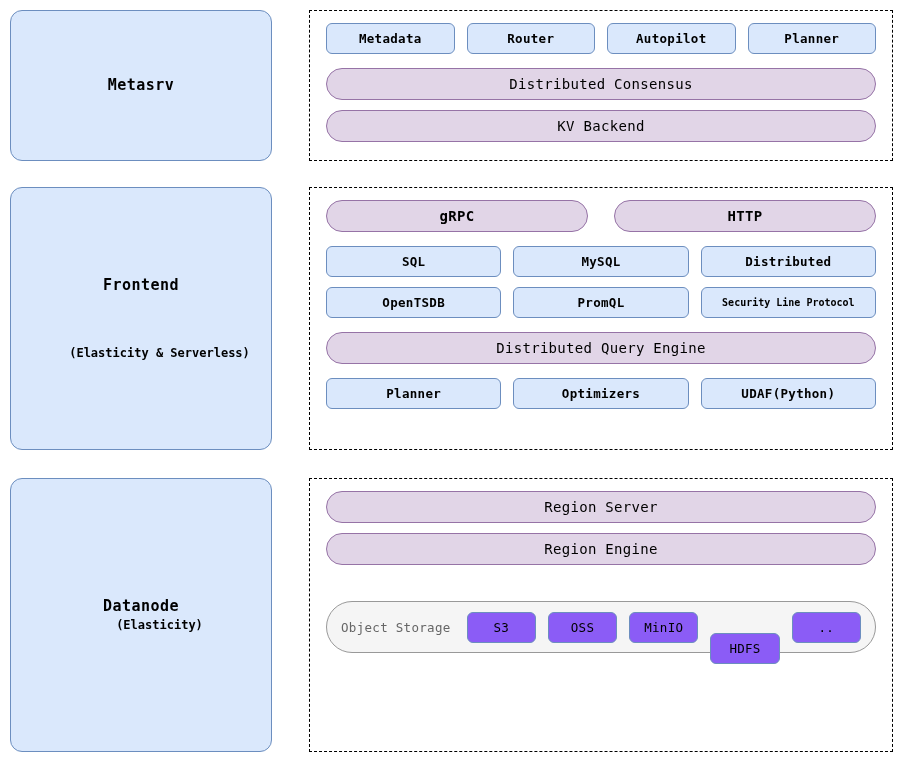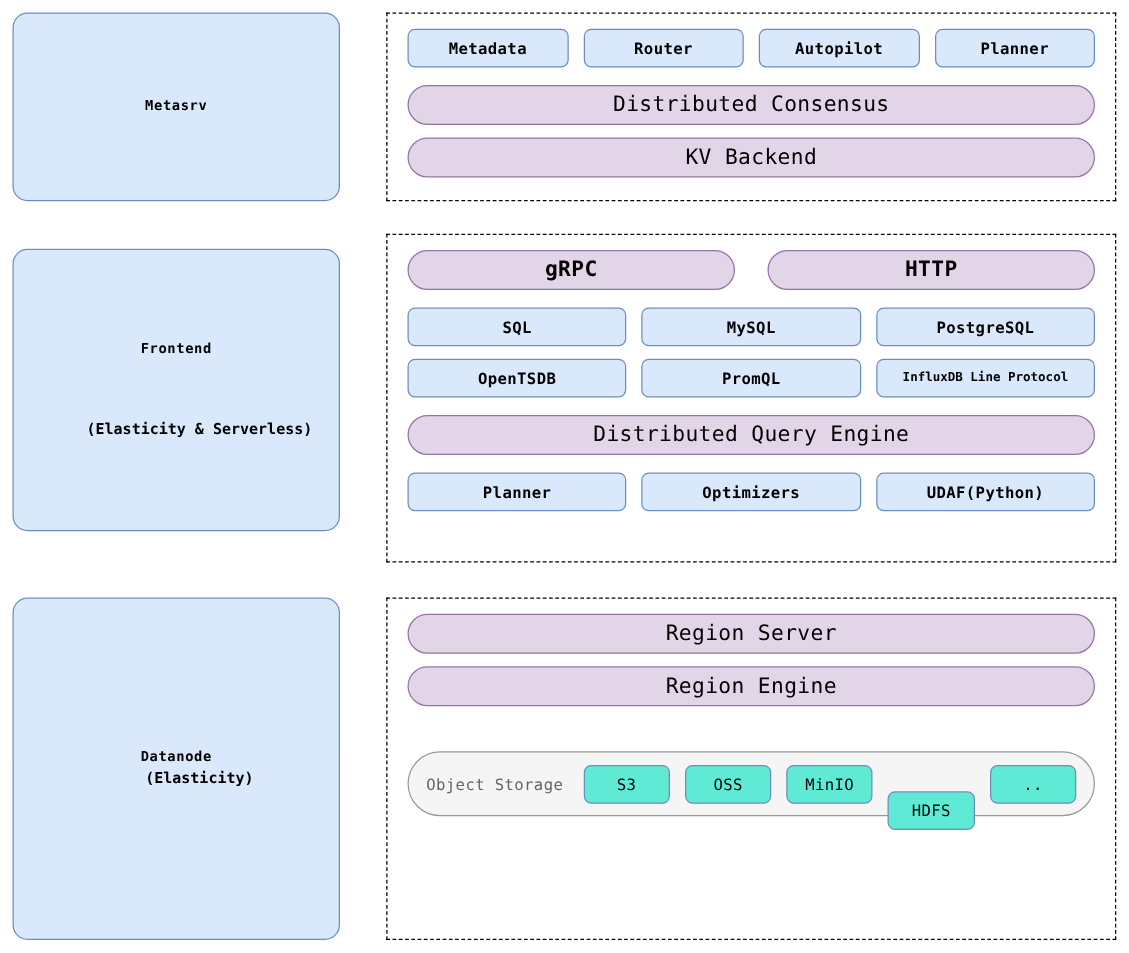--- a/index.html
+++ b/index.html
@@ -21,21 +21,21 @@
     background: #dae8fc;
     border: 1px solid #6c8ebf;
     border-radius: 12px;
     display: flex;
     flex-direction: column;
     align-items: center;
     justify-content: center;
     box-sizing: border-box;
   }
   .panel-title {
-    font-size: 11px;
+    font-size: 15px;
     font-weight: bold;
     color: #000000;
     letter-spacing: 0.5px;
     line-height: 1.35;
     text-align: center;
   }
   .panel-sub {
     font-size: 12px;
     font-weight: bold;
     color: #000000;
@@ -76,21 +76,21 @@
   }
   .box.small-text { font-size: 10px; letter-spacing: 0; }
 
   .pill {
     background: #e1d5e7;
     border: 1px solid #9673a6;
     border-radius: 18px;
     display: flex;
     align-items: center;
     justify-content: center;
-    font-size: 17px;
+    font-size: 14px;
     color: #000000;
     box-sizing: border-box;
     height: 32px;
     letter-spacing: 0.3px;
   }
 
   .storage-bar {
     background: #f5f5f5;
     border: 1px solid #999999;
     border-radius: 26px;
@@ -102,36 +102,36 @@
     padding: 0 14px;
   }
   .storage-label {
     font-size: 12.5px;
     color: #666666;
     letter-spacing: 0.3px;
     white-space: nowrap;
     margin-right: 16px;
   }
   .storage-chip {
-    background: #5eead4;
+    background: #8b5cf6;
     border: 1px solid #6c8ebf;
     border-radius: 6px;
     height: 31px;
     display: flex;
     align-items: center;
     justify-content: center;
     font-size: 12.5px;
     color: #000000;
     box-sizing: border-box;
     letter-spacing: 0.3px;
   }
 
   
   #panel-metasrv  { left: 10px; top: 10px;  width: 262px; height: 151px; }
-  #panel-frontend { left: 10px; top: 199px; width: 262px; height: 226px; gap: 48px; }
+  #panel-frontend { left: 10px; top: 187px; width: 262px; height: 263px; gap: 48px; }
   #panel-datanode { left: 10px; top: 478px; width: 262px; height: 274px; }
 
   
   #group-metasrv  { left: 309px; top: 10px;  width: 584px; height: 151px; }
   #group-frontend { left: 309px; top: 187px; width: 584px; height: 263px; }
   #group-datanode { left: 309px; top: 478px; width: 584px; height: 274px; }
 
   .gap-10 { height: 10px; }
   .gap-12 { height: 12px; }
   .gap-14 { height: 14px; }
@@ -173,29 +173,29 @@
     <div class="pill" style="flex:1;">gRPC</div>
     <div class="spacer-20"></div>
     <div class="pill" style="flex:1;">HTTP</div>
   </div>
   <div class="gap-14"></div>
   <div class="row">
     <div class="box cell">SQL</div>
     <div class="spacer-12"></div>
     <div class="box cell">MySQL</div>
     <div class="spacer-12"></div>
-    <div class="box cell">PostgreSQL</div>
+    <div class="box cell">Distributed</div>
   </div>
   <div class="gap-10"></div>
   <div class="row">
     <div class="box cell">OpenTSDB</div>
     <div class="spacer-12"></div>
     <div class="box cell">PromQL</div>
     <div class="spacer-12"></div>
-    <div class="box cell small-text">InfluxDB Line Protocol</div>
+    <div class="box cell small-text">Security Line Protocol</div>
   </div>
   <div class="gap-14"></div>
   <div class="pill">Distributed Query Engine</div>
   <div class="gap-14"></div>
   <div class="row">
     <div class="box cell">Planner</div>
     <div class="spacer-12"></div>
     <div class="box cell">Optimizers</div>
     <div class="spacer-12"></div>
     <div class="box cell">UDAF(Python)</div>

